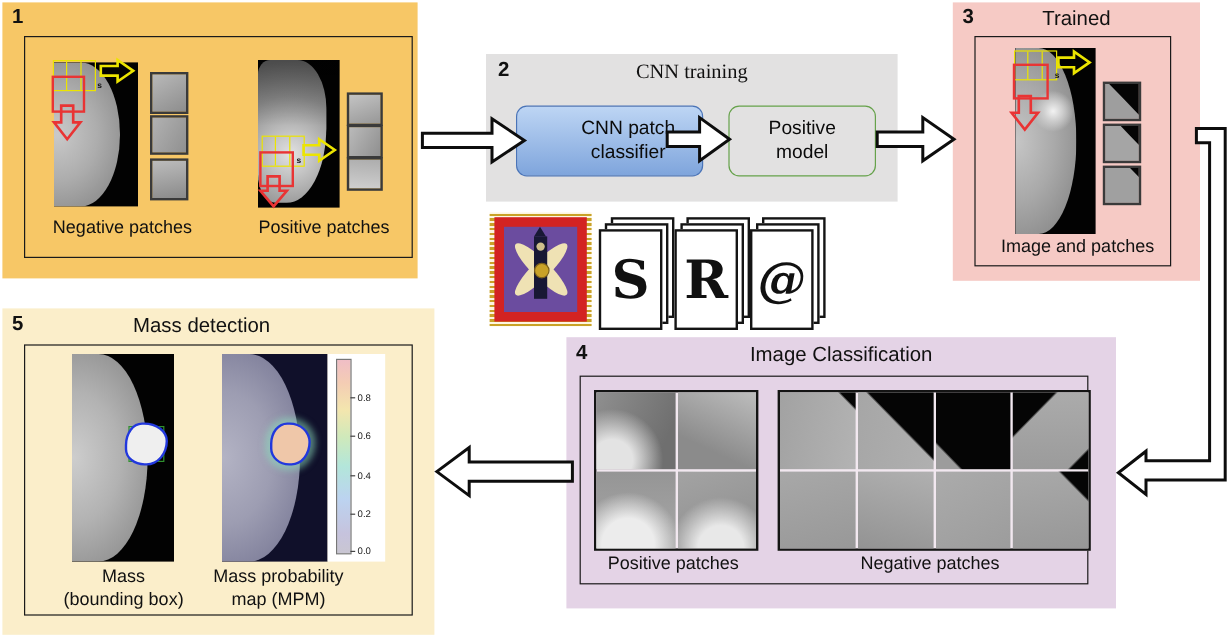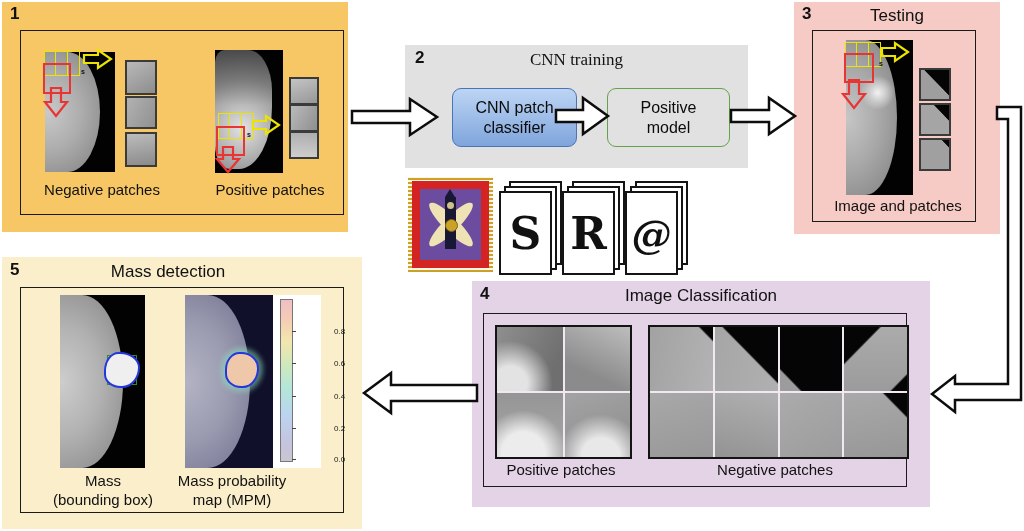--- a/index.html
+++ b/index.html
@@ -40,21 +40,21 @@
          border-radius:50%;background:#c9a227;border:1px solid #7d621c;}
   
   .stack{position:absolute;width:61px;height:92px;}
   .card{position:absolute;width:49px;height:80px;background:#fff;border:2px solid #141414;}
   .card.letter{display:flex;align-items:center;justify-content:center;
         font-family:"DejaVu Serif",serif;font-weight:bold;font-size:44px;color:#111;}
   .card.at{font-style:italic;font-weight:600;font-size:40px;}
   
   #cbar{position:absolute;border:1px solid #777;
     background:linear-gradient(#f0bec6 0%,#f4cdb4 12%,#f3e6ae 26%,#cfe9bb 40%,#b3e6da 55%,#bcd3f0 72%,#c6c3dd 90%,#c9c6d2 100%);}
-  .tick{position:absolute;font-size:8px;color:#222;margin-left:36px;}
+  .tick{position:absolute;font-size:8px;color:#222;}
   .tickline{position:absolute;width:4px;height:1px;background:#444;}
   svg{position:absolute;left:0;top:0;}
   .flow{fill:#ffffff;stroke:#0d0d0d;stroke-width:2.5;}
   .yarrow{fill:none;stroke:#ece400;stroke-width:2.2;}
   .rarrow{fill:none;stroke:#e93434;stroke-width:2.2;}
 </style>
 </head>
 <body>
 
 <div id="canvas">
@@ -92,36 +92,36 @@
   <div class="rsq" style="left:216px;top:126px;width:25px;height:26px;"></div>
   <div class="stride" style="left:247px;top:131px;">s</div>
   <div class="patch" style="left:289px;top:77px;width:26px;height:24px;background:linear-gradient(160deg,#c4c4c4,#979797);"></div>
   <div class="patch" style="left:289px;top:104px;width:26px;height:24px;background:linear-gradient(120deg,#bababa,#8f8f8f);"></div>
   <div class="patch" style="left:289px;top:131px;width:26px;height:24px;background:linear-gradient(185deg,#adadad,#cfcfcf);"></div>
   <div class="lbl" style="left:195px;top:181px;width:150px;">Positive patches</div>
 
   <div class="panel" style="left:405px;top:45px;width:343px;height:123px;background:#e2e1e1;"></div>
   <div class="num" style="left:415px;top:48px;">2</div>
   <div class="title" style="left:405px;top:50px;width:343px;font-family:Liberation Serif, serif;">CNN training</div>
-  <div id="node-blue" class="node" style="left:452px;top:88px;width:123px;height:57px;">
+  <div id="node-blue" class="node" style="left:430px;top:88px;width:123px;height:57px;padding-left:31px;">
     <div>
       <div>CNN patch</div>
       <div>classifier</div>
     </div>
   </div>
   <div id="node-green" class="node" style="left:607px;top:88px;width:121px;height:57px;">
     <div>
       <div>Positive</div>
       <div>model</div>
     </div>
   </div>
 
   <div class="panel" style="left:794px;top:2px;width:206px;height:232px;background:#f6cac5;"></div>
   <div class="num" style="left:802px;top:4px;">3</div>
-  <div class="title" style="left:794px;top:6px;width:206px;">Testing</div>
+  <div class="title" style="left:794px;top:6px;width:206px;">Trained</div>
   <div class="inner" style="left:812px;top:30px;width:162px;height:190px;"></div>
   <div class="mammo" style="left:846px;top:40px;width:67px;height:155px;">
     <div class="breast" style="width:76%;border-radius:0 62% 62% 0 / 0 50% 50% 0;
                 background:radial-gradient(circle at 62% 34%,#f2f2f2 0%,#d0d0d0 7%,rgba(208,208,208,0) 16%),
                            radial-gradient(ellipse at 2% 50%,#c6c6c6 0%,#a9a9a9 45%,#8e8e8e 80%,#848484 100%);"></div>
   </div>
   <div class="ygrid" style="left:845px;top:42px;width:34px;height:23px;">
       <span></span>
       <span></span>
       <span></span>

